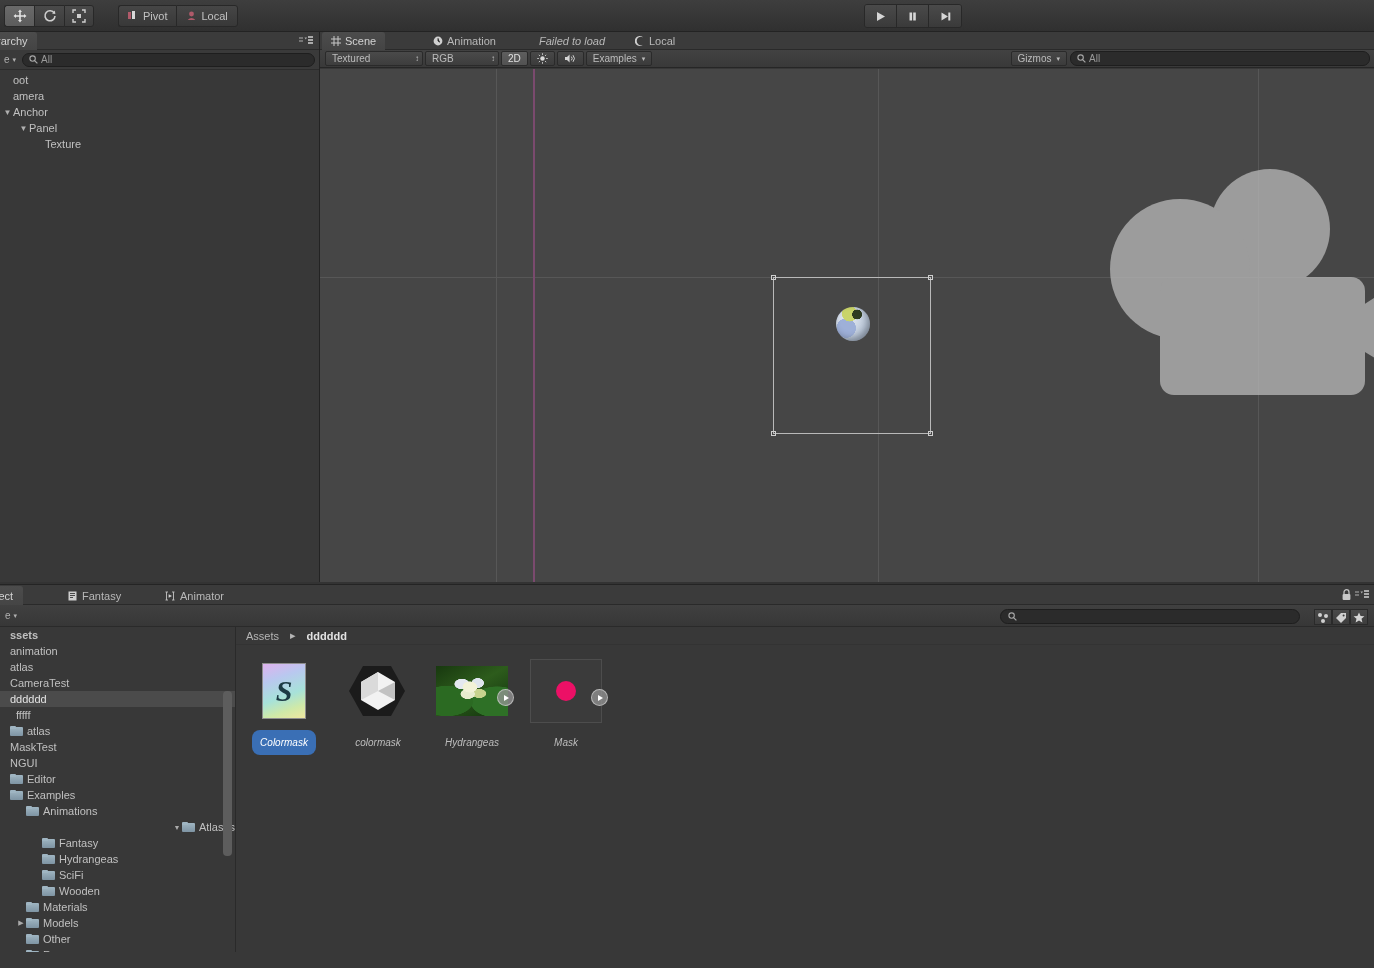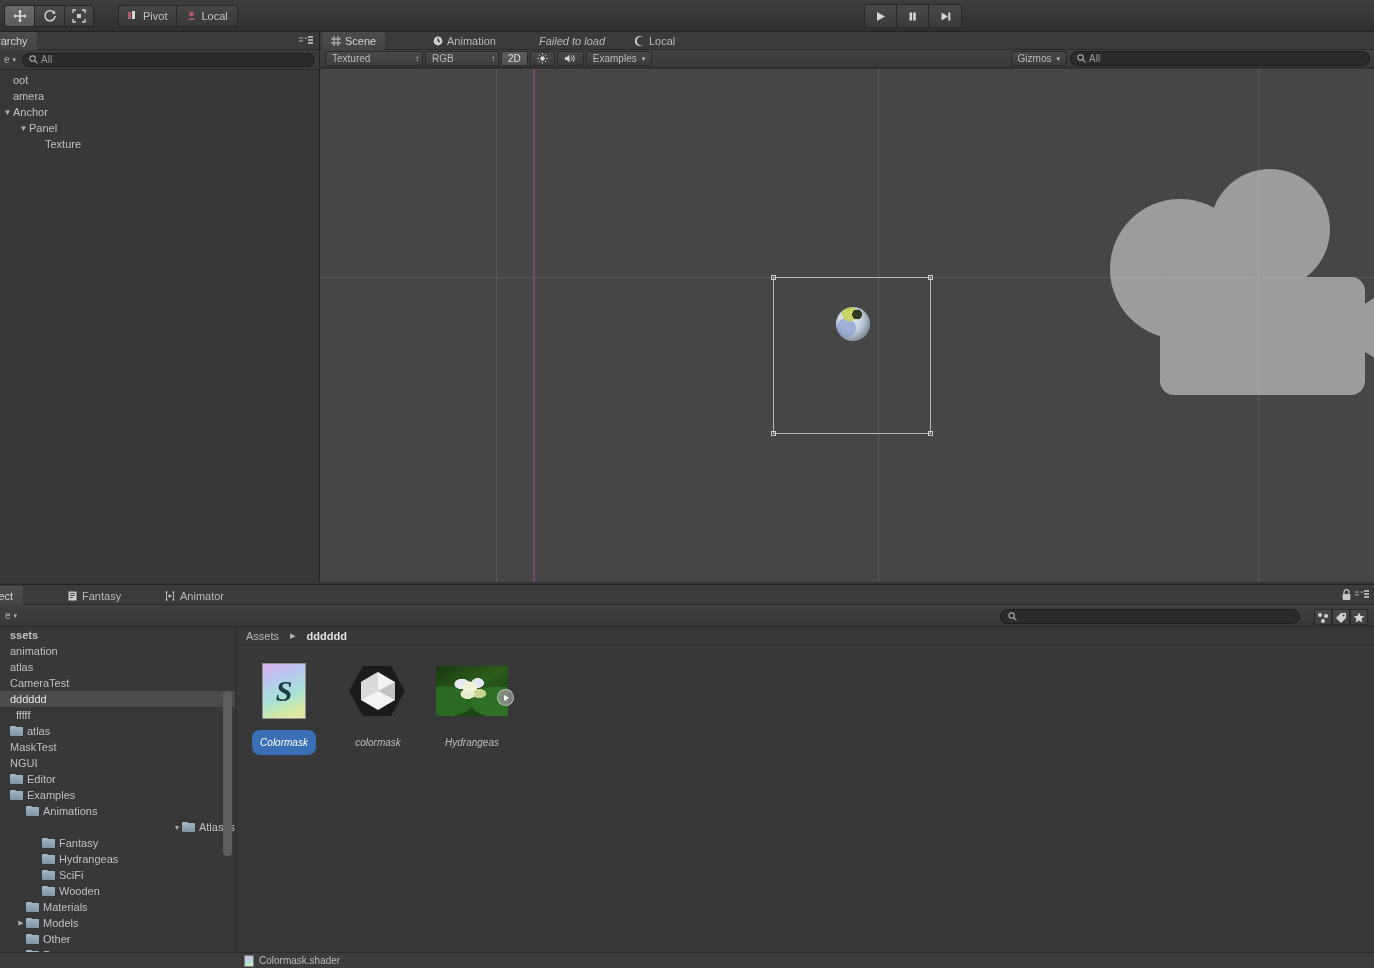--- a/index.html
+++ b/index.html
@@ -746,21 +746,30 @@
             <div class="asset-thumb">
               <div class="hydrangea-thumb"></div>
             </div>
             <div class="play-ovl">
               <svg width="8" height="8" viewBox="0 0 8 8">
                 <path d="M2 1 L7 4 L2 7 Z" fill="#ffffff"></path>
               </svg>
             </div>
             <div class="asset-label">Hydrangeas</div>
           </div>
-        </div>
-    </div>
-
-    <div class="statusbar">
-      <span class="shader-mini"></span>
-      <span>Colormask.shader</span>
-    </div>
+          <div class="asset">
+            <div class="asset-thumb">
+              <div class="mask-thumb">
+                <div class="mask-dot"></div>
+              </div>
+            </div>
+            <div class="play-ovl">
+              <svg width="8" height="8" viewBox="0 0 8 8">
+                <path d="M2 1 L7 4 L2 7 Z" fill="#ffffff"></path>
+              </svg>
+            </div>
+            <div class="asset-label">Mask</div>
+          </div>
+        </div>
+    </div>
+
   </div>
 </div>
 
 </body></html>

